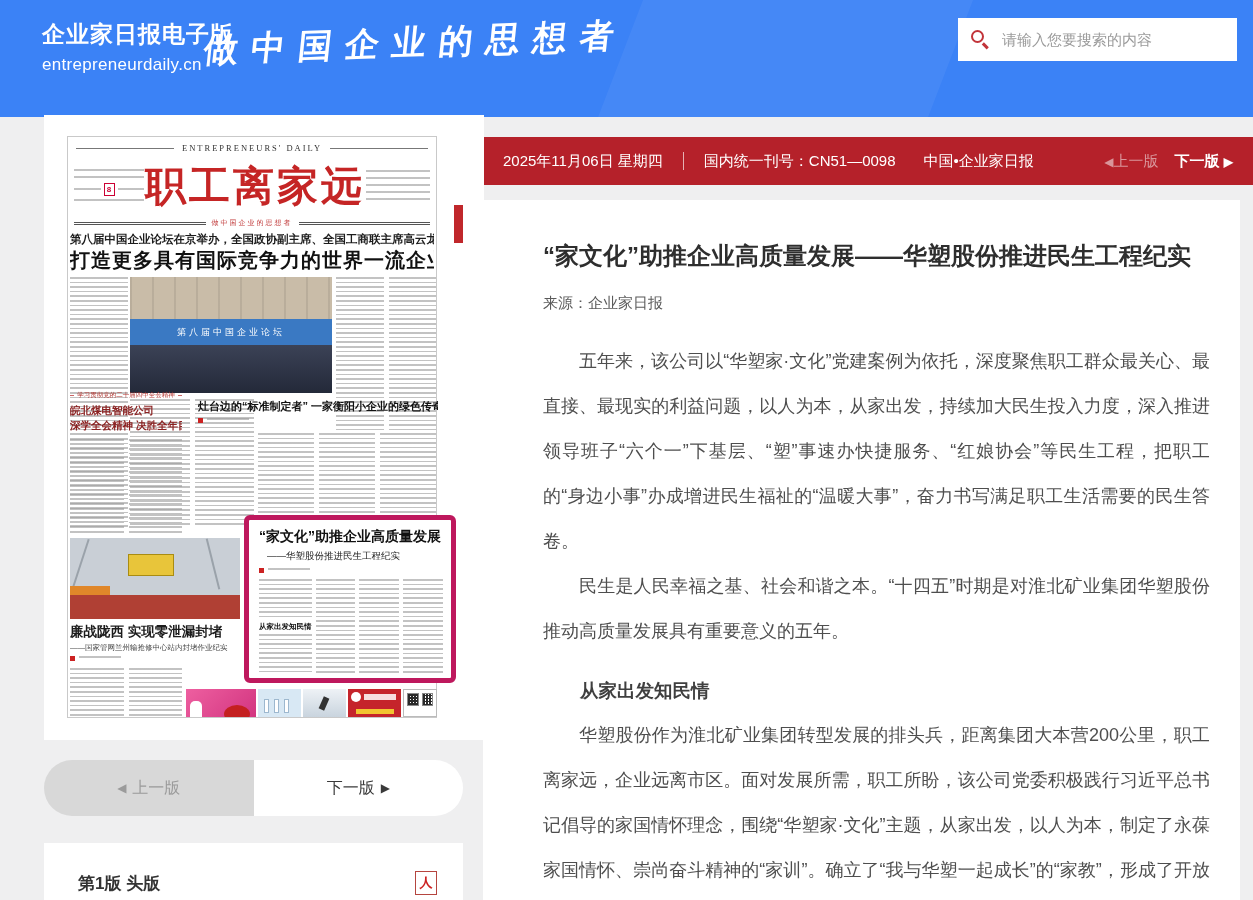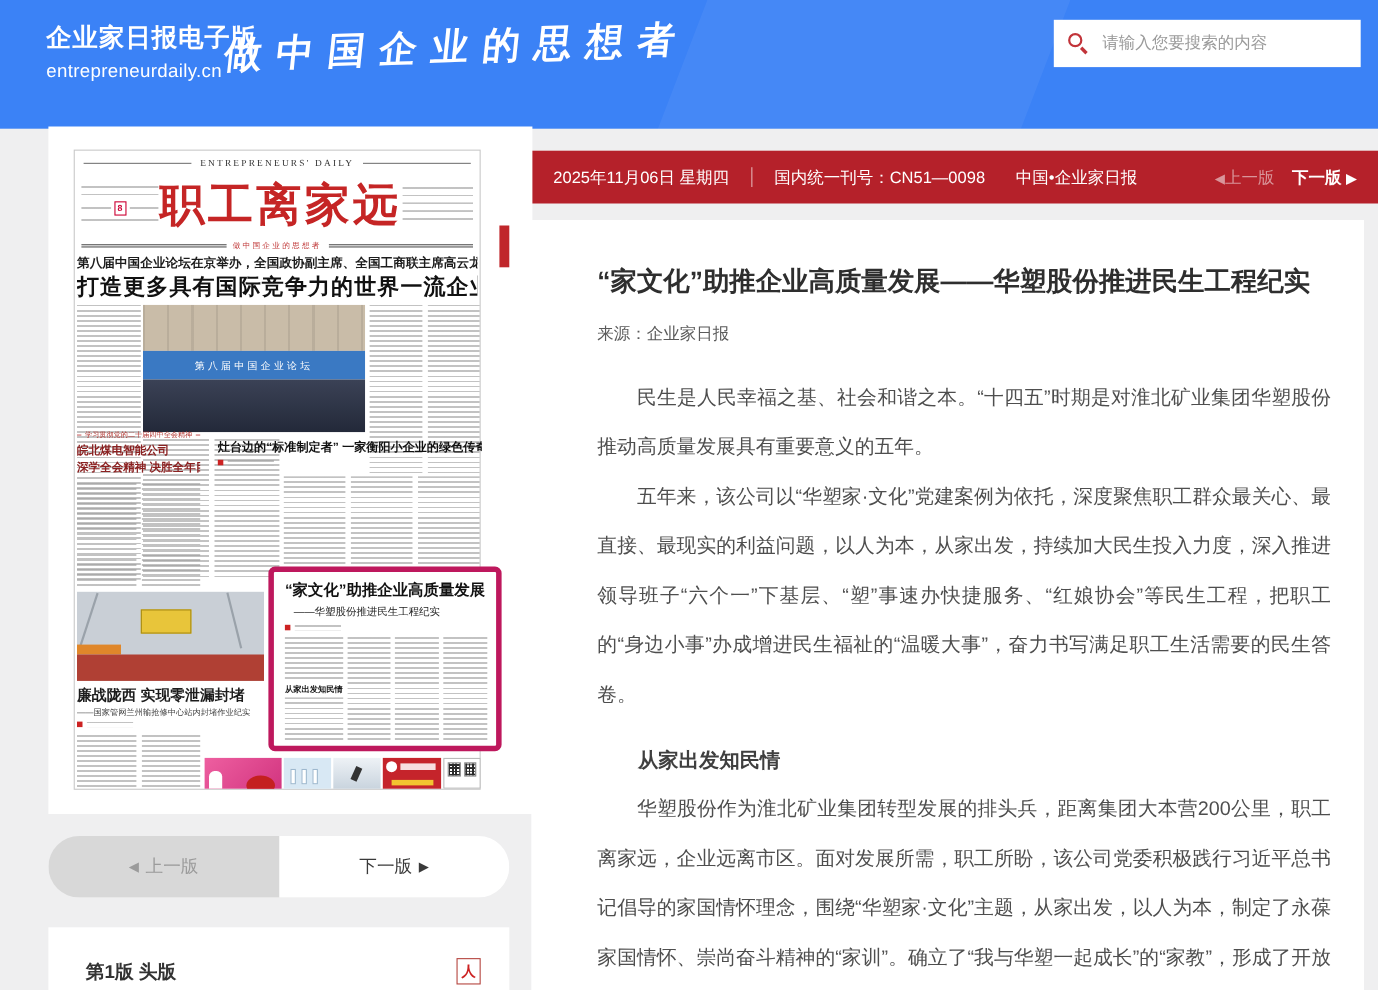--- a/index.html
+++ b/index.html
@@ -182,22 +182,22 @@
   <span class="brand">中国•企业家日报</span>
   <span class="spacer"></span>
   <span class="ib-prev"><span class="arr">◀</span><span>上一版</span></span>
   <span class="ib-next"><span>下一版</span> <span class="arr">▶</span></span>
 </div>
 
 <div class="article-card">
   <div class="a-title">“家文化”助推企业高质量发展——华塑股份推进民生工程纪实</div>
   <div class="a-source">来源：企业家日报</div>
   <div class="a-body">
+    <p>五年来，该公司以“华塑家·文化”党建案例为依托，深度聚焦职工群众最关心、最直接、最现实的利益问题，以人为本，从家出发，持续加大民生投入力度，深入推进领导班子“六个一”下基层、“塑”事速办快捷服务、“红娘协会”等民生工程，把职工的“身边小事”办成增进民生福祉的“温暖大事”，奋力书写满足职工生活需要的民生答卷。</p>
     <p>民生是人民幸福之基、社会和谐之本。“十四五”时期是对淮北矿业集团华塑股份推动高质量发展具有重要意义的五年。</p>
-    <p>五年来，该公司以“华塑家·文化”党建案例为依托，深度聚焦职工群众最关心、最直接、最现实的利益问题，以人为本，从家出发，持续加大民生投入力度，深入推进领导班子“六个一”下基层、“塑”事速办快捷服务、“红娘协会”等民生工程，把职工的“身边小事”办成增进民生福祉的“温暖大事”，奋力书写满足职工生活需要的民生答卷。</p>
     <div class="a-sec">从家出发知民情</div>
     <p>华塑股份作为淮北矿业集团转型发展的排头兵，距离集团大本营200公里，职工离家远，企业远离市区。面对发展所需，职工所盼，该公司党委积极践行习近平总书记倡导的家国情怀理念，围绕“华塑家·文化”主题，从家出发，以人为本，制定了永葆家国情怀、崇尚奋斗精神的“家训”。确立了“我与华塑一起成长”的“家教”，形成了开放包容公平、清廉安全创新、忠诚担当团结、平等和谐尊重、互助关爱感恩、勤俭敬业奉献的“家风”。</p>
 
   </div>
 </div>
 
 <div class="left-panel">
   <div class="thumb">
 
     <div class="t-enline">

